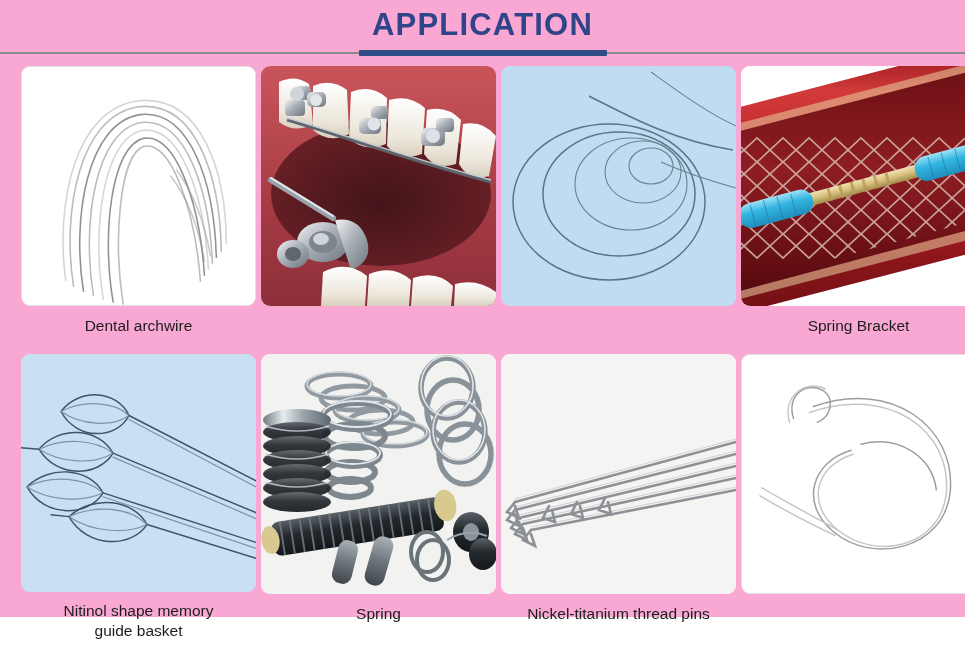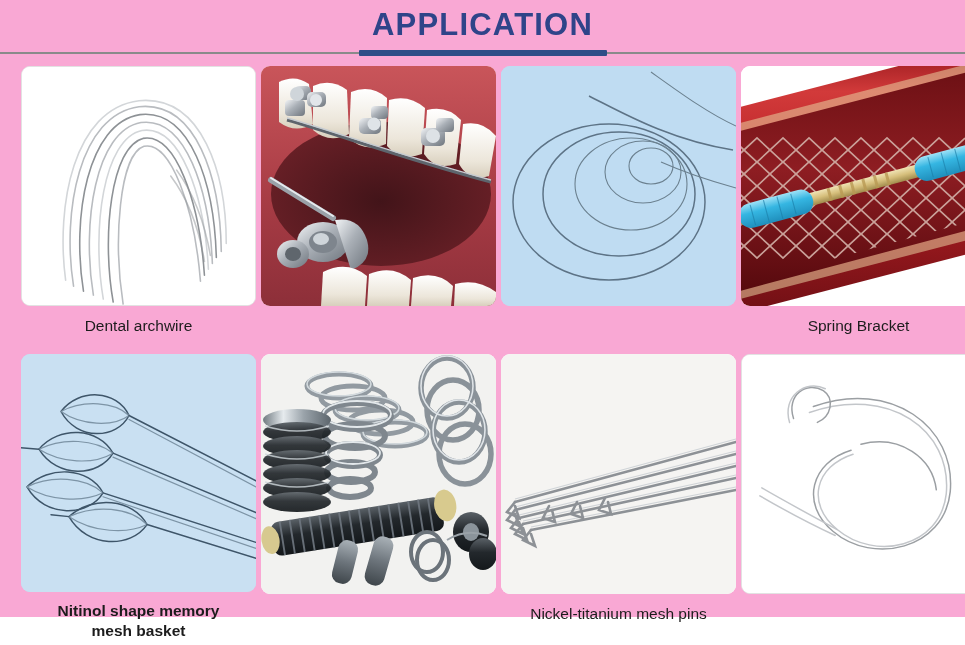--- a/index.html
+++ b/index.html
@@ -106,21 +106,21 @@
   .caption {
     margin-top: 9px;
     width: 235px;
     text-align: center;
     font-size: 15.5px;
     color: #1c1c1c;
     line-height: 21px;
     font-family: "Liberation Sans", sans-serif;
   }
 
-  .caption.two-line { line-height: 20px; font-weight: bold; }
+  .caption.two-line { line-height: 20px; }
 
   
   .scene {
     position: absolute;
     inset: 0;
     width: 100%;
     height: 100%;
   }
   .scene svg { display: block; width: 100%; height: 100%; }
 
@@ -420,21 +420,21 @@
             <g>
               <path class="bk" d="M48 164 C72 142 112 146 126 172 C110 196 66 196 48 164"></path>
               <path class="bk bk-soft" d="M48 164 C74 152 108 154 126 172"></path>
               <path class="bk bk-soft" d="M48 164 C72 180 106 182 126 172"></path>
               <path class="bk" d="M126 172 L235 206"></path>
               <path class="bk" d="M48 164 L30 162"></path>
             </g>
           </svg>
         </div>
       </div>
-      <div class="caption two-line"><span>Nitinol shape memory</span><br><span>mesh basket</span></div>
+      <div class="caption two-line"><span>Nitinol shape memory</span><br><span>guide basket</span></div>
     </div>
 
     <div class="cell">
       <div class="thumb">
         <div class="scene">
           <svg viewBox="0 0 235 240" preserveAspectRatio="none">
             <defs>
               <linearGradient id="coilG" x1="0" y1="0" x2="1" y2="0">
                 <stop offset="0%" stop-color="#707a80"></stop>
                 <stop offset="30%" stop-color="#e6ebee"></stop>
@@ -542,20 +542,21 @@
             </g>
             <g>
               <ellipse cx="210" cy="178" rx="18" ry="20" fill="url(#darkCoilG)"></ellipse>
               <ellipse cx="210" cy="178" rx="8" ry="9" fill="#8b949b"></ellipse>
               <ellipse cx="222" cy="200" rx="14" ry="16" fill="url(#darkCoilG)"></ellipse>
             </g>
             <path d="M186 186 q20 -12 40 -4" stroke="#9aa2a8" stroke-width="2" fill="none"></path>
           </svg>
         </div>
       </div>
+      <div class="caption">Spring</div>
     </div>
 
     <div class="cell">
       <div class="thumb">
         <div class="scene">
           <svg viewBox="0 0 235 240" preserveAspectRatio="none">
             <rect width="235" height="240" fill="#f5f4f2"></rect>
             <g>
               <path class="pin" d="M14 148 L235 88"></path>
               <path class="pin-hi" d="M14 145 L235 85"></path>
@@ -575,21 +576,21 @@
               <path d="M18 164 l-8 10 l12 6 l-4 -12"></path>
               <path d="M22 170 l-8 10 l12 6 l-4 -12"></path>
               <path d="M30 176 l-8 10 l12 6 l-4 -12"></path>
               <path d="M48 152 l-6 12 l12 4 l-3 -12"></path>
               <path d="M76 148 l-6 12 l12 4 l-3 -12"></path>
               <path d="M104 144 l-6 12 l12 4 l-3 -12"></path>
             </g>
           </svg>
         </div>
       </div>
-      <div class="caption">Nickel-titanium mesh pins</div>
+      <div class="caption">Nickel-titanium thread pins</div>
     </div>
 
     <div class="cell">
       <div class="thumb bordered bg-white">
         <div class="scene">
           <svg viewBox="0 0 235 240" preserveAspectRatio="none">
             <rect width="235" height="240" fill="#ffffff"></rect>
 
             <path class="thr thr-dark" d="M72 52 C150 24 216 72 210 138 C204 196 132 212 92 178 C58 150 70 108 110 96"></path>
             <path class="thr" d="M68 58 C148 30 212 76 206 140 C200 194 134 208 96 176 C64 150 74 112 112 100"></path>

